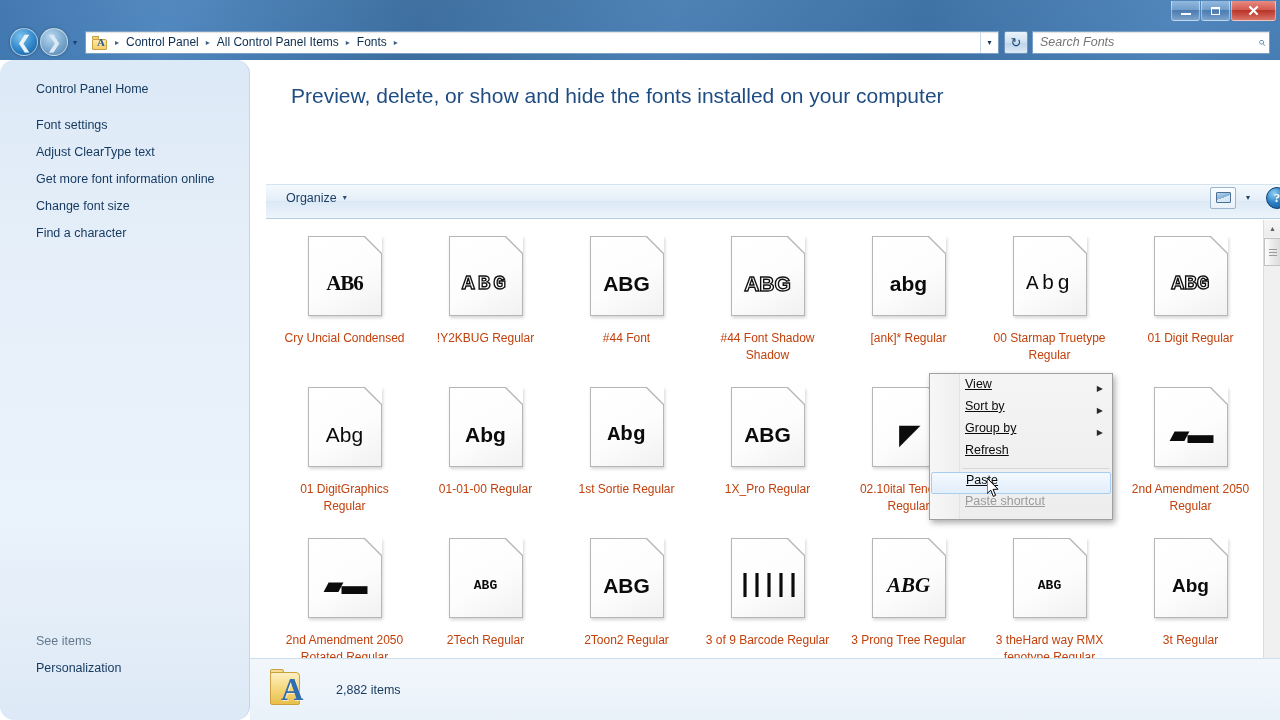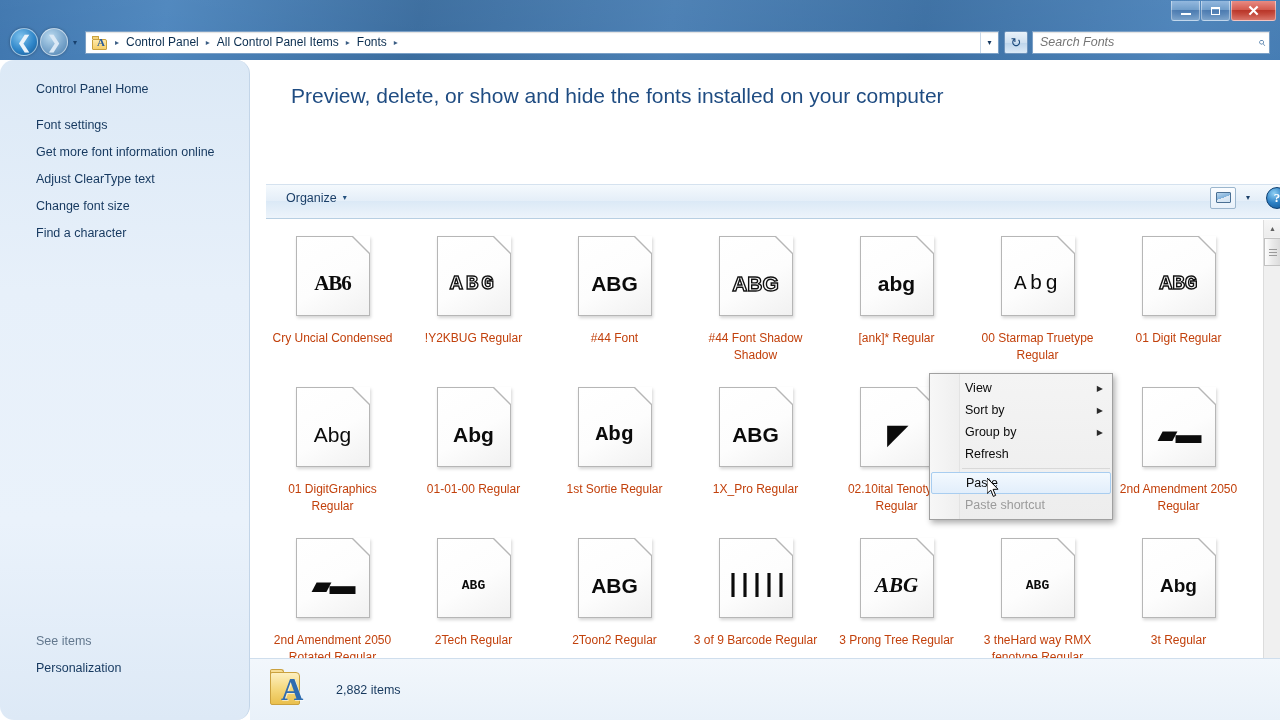--- a/index.html
+++ b/index.html
@@ -196,21 +196,21 @@
     color: #fff; font-size: 13px; font-weight: bold; font-family: "Liberation Serif", serif;
   }
 
   
   #fonts-grid-viewport {
     position: absolute; left: 0; top: 160px; width: 1013px; height: 490px;
     overflow: hidden; background: #fff;
   }
   #fonts-grid {
     display: grid; grid-template-columns: repeat(7, 141px);
-    padding: 8px 0 0 12px; column-gap: 0; row-gap: 0;
+    padding: 8px 0 0 24px; column-gap: 0; row-gap: 0;
   }
   .font-tile {
     width: 141px; height: 151px; padding-top: 4px;
     display: flex; flex-direction: column; align-items: center;
   }
   .tile-icon-wrap {
     width: 96px; height: 96px; position: relative;
     display: flex; align-items: center; justify-content: center;
   }
   .page-icon {
@@ -304,23 +304,24 @@
 
   
   #context-menu {
     position: absolute; left: 679px; top: 313px; width: 184px;
     background: linear-gradient(180deg,#f4f4f4 0%, #ededed 100%);
     border: 1px solid #a0a0a0;
     box-shadow: 2px 3px 6px rgba(0,0,0,0.32);
     padding: 3px 0; z-index: 50;
   }
   .ctx-item {
-    height: 22px; display: flex; align-items: center;
+    height: 22px; display: flex; align-items: flex-start;
     padding: 0 8px 0 35px; font-size: 12.5px; color: #0a0a0a;
     position: relative;
+    text-decoration: underline;
   }
   .ctx-item.disabled { color: #9b9b9b; }
   .ctx-item.highlighted {
     background: linear-gradient(180deg,#f3f9fe 0%, #e2eefb 100%);
     border: 1px solid #a8cdf0; border-radius: 2px;
     margin: 0 1px; padding-left: 34px; height: 22px;
   }
   .ctx-submenu-arrow {
     position: absolute; right: 9px; top: 50%; transform: translateY(-50%);
     font-size: 8px; color: #2b2b2b;
@@ -393,22 +394,22 @@
       <input id="search-input" value="" placeholder="Search Fonts" style="">
       <span id="search-icon">⌕</span>
     </div>
   </div>
 
   <div id="content-area">
 
     <div id="sidebar">
       <a class="nav-link" id="sidebar-item-control-panel-home">Control Panel Home</a>
       <a class="nav-link">Font settings</a>
+      <a class="nav-link">Adjust ClearType text</a>
       <a class="nav-link">Get more font information online</a>
-      <a class="nav-link">Adjust ClearType text</a>
       <a class="nav-link">Change font size</a>
       <a class="nav-link">Find a character</a>
 
       <div id="see-also-section">
         <div id="see-also-heading">See items</div>
         <a class="nav-link">Personalization</a>
       </div>
     </div>
 
     <div id="right-pane">

